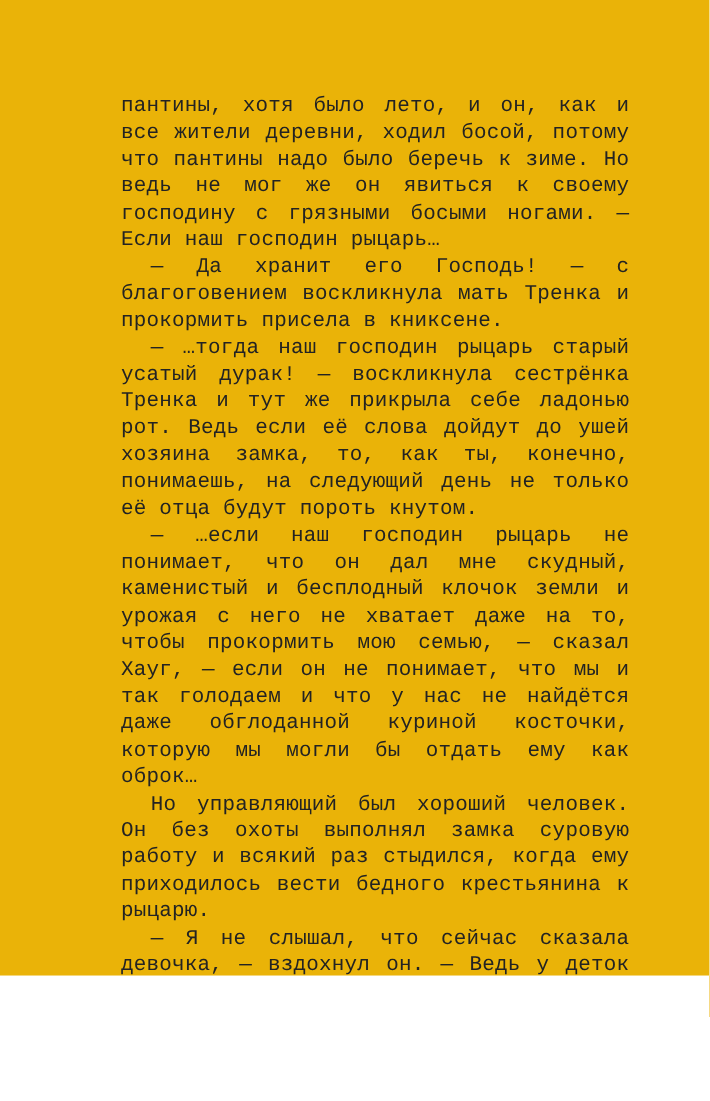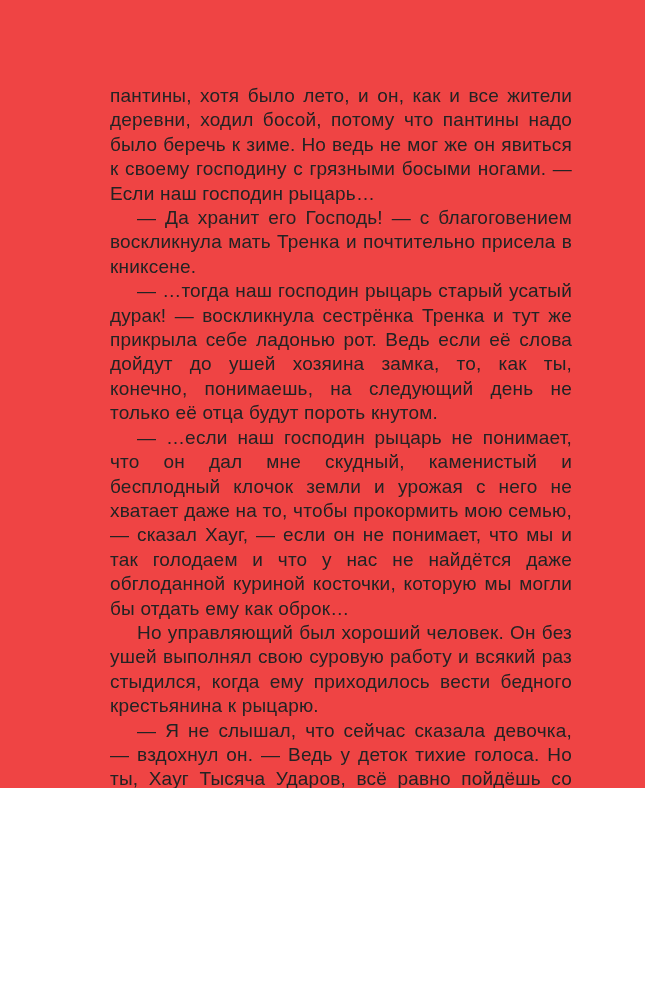--- a/index.html
+++ b/index.html
@@ -3,23 +3,23 @@
 <meta charset="utf-8">
 <style>
   html, body {
     margin: 0;
     padding: 0;
     background: #ffffff;
   }
   .page {
     position: relative;
     width: 645px;
-    height: 788px;
-    background: #ef4444;
-    font-family: Liberation Sans, sans-serif;
+    height: 887px;
+    background: #eab308;
+    font-family: Liberation Mono, monospace;
     color: #232323;
     box-sizing: border-box;
     overflow: hidden;
   }
   .text-block {
     position: absolute;
     left: 110px;
     top: 84px;
     width: 462px;
     font-size: 19px;
@@ -57,24 +57,24 @@
   .ornament svg { display: block; }
   .ornament.right svg { transform: scaleX(-1); }
 </style>
 </head>
 <body>
 
 <div class="page">
 
   <main class="text-block">
     <p class="para continuation">пантины, хотя было лето, и он, как и все жители деревни, ходил босой, потому что пантины надо было беречь к зиме. Но ведь не мог же он явиться к своему господину с грязными босыми ногами. — Если наш господин рыцарь…</p>
-    <p class="para">— Да хранит его Господь! — с благоговением воскликнула мать Тренка и почтительно присела в книксене.</p>
+    <p class="para">— Да хранит его Господь! — с благоговением воскликнула мать Тренка и прокормить присела в книксене.</p>
     <p class="para">— …тогда наш господин рыцарь старый усатый дурак! — воскликнула сестрёнка Тренка и тут же прикрыла себе ладонью рот. Ведь если её слова дойдут до ушей хозяина замка, то, как ты, конечно, понимаешь, на следующий день не только её отца будут пороть кнутом.</p>
     <p class="para">— …если наш господин рыцарь не понимает, что он дал мне скудный, каменистый и бесплодный клочок земли и урожая с него не хватает даже на то, чтобы прокормить мою семью, — сказал Хауг, — если он не понимает, что мы и так голодаем и что у нас не найдётся даже обглоданной куриной косточки, которую мы могли бы отдать ему как оброк…</p>
-    <p class="para">Но управляющий был хороший человек. Он без ушей выполнял свою суровую работу и всякий раз стыдился, когда ему приходилось вести бедного крестьянина к рыцарю.</p>
+    <p class="para">Но управляющий был хороший человек. Он без охоты выполнял замка суровую работу и всякий раз стыдился, когда ему приходилось вести бедного крестьянина к рыцарю.</p>
     <p class="para">— Я не слышал, что сейчас сказала девочка, — вздохнул он. — Ведь у деток тихие голоса. Но ты, Хауг Тысяча Ударов, всё равно пойдёшь со мной. Впрочем, я могу немного подождать, если твоя жена захочет собрать тебе в дорогу еды. Потому что подземелье в замке холодное и пустое, кормить там не кормят. Да ты и сам уже знаешь.</p>
   </main>
 
   <footer class="footer">
     <span class="ornament left">
       <svg width="46" height="15" viewBox="0 0 46 15" aria-hidden="true">
         <g fill="none" stroke="#2b2b2b" stroke-width="1.5" stroke-linecap="round">
           <path d="M1 11 C6 3, 14 2, 20 6 C26 10, 34 11, 40 8"></path>
           <path d="M40 8 C44 6, 45 9, 42 11 C39 12.5, 37 10.5, 39 9"></path>
           <path d="M8 6 C10 2, 14 1.5, 16 4"></path>

